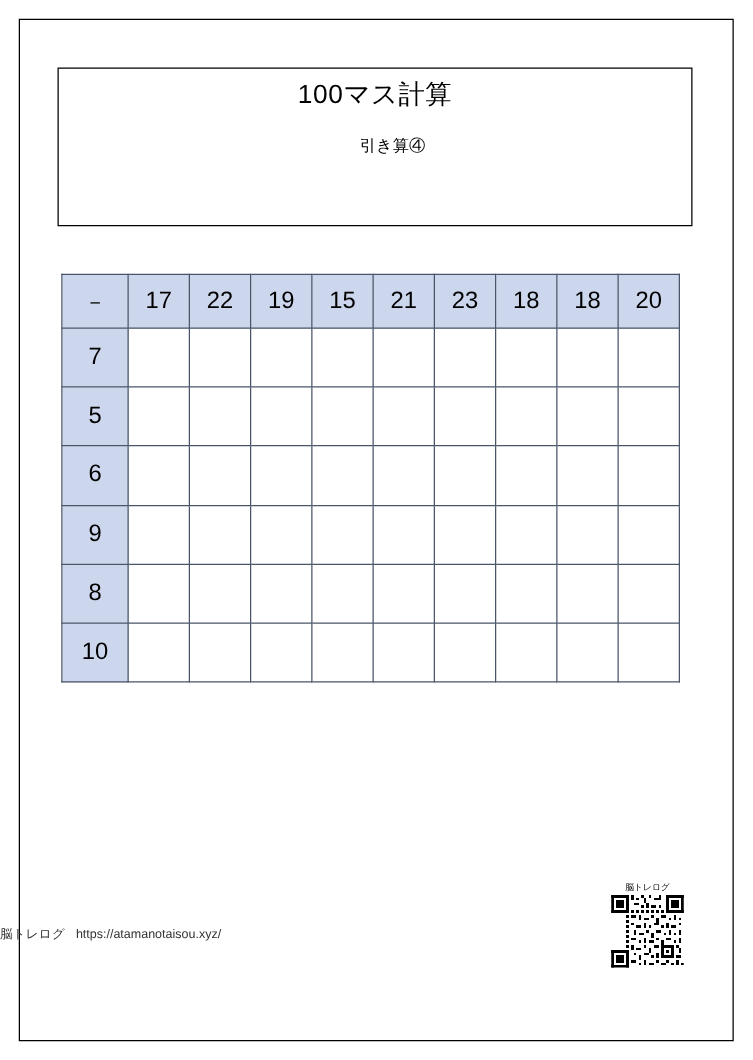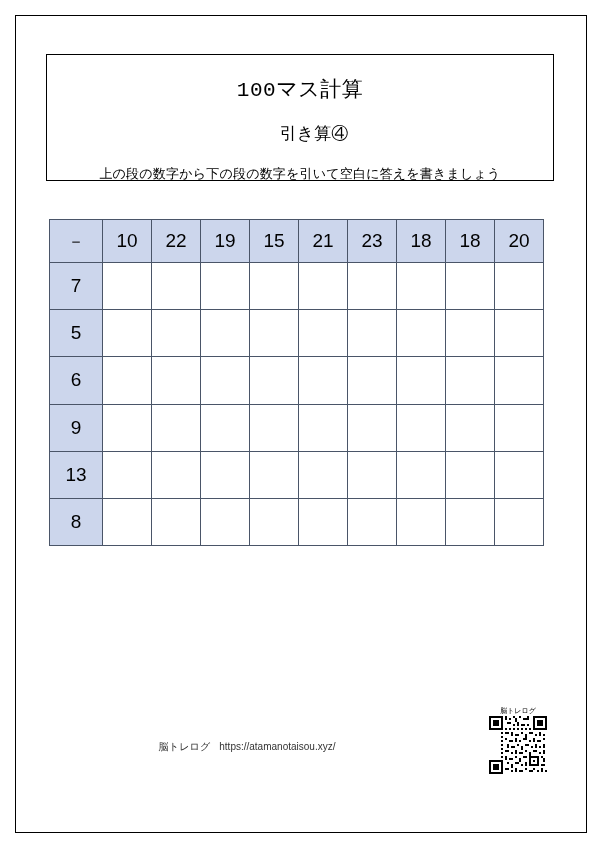--- a/index.html
+++ b/index.html
@@ -37,26 +37,25 @@
     height: 127px;
     border: 1px solid #000000;
     box-sizing: border-box;
     display: flex;
     flex-direction: column;
     align-items: center;
   }
   .title-main {
     font-size: 21px;
     line-height: 1;
-    margin-top: 25px;
+    margin-top: 10px;
     letter-spacing: 0.5px;
-    font-family: Liberation Mono, monospace;
   }
   .title-sub {
-    font-size: 17px;
+    font-size: 13px;
     line-height: 1;
     margin-top: 24px;
     margin-left: 28px;
   }
   .title-desc {
     font-size: 13px;
     line-height: 1;
     margin-top: 25px;
     letter-spacing: 0.2px;
   }
@@ -93,21 +92,21 @@
   }
   .grid tr.head-row td {
     height: 42px;
   }
   
   .footer {
     position: absolute;
     left: 0;
     top: 740px;
     width: 494px;
-    text-align: center;
+    text-align: left;
     font-size: 10px;
     color: #333333;
   }
   .footer .site {
     letter-spacing: 0.2px;
   }
   .footer .url {
     letter-spacing: 0;
     margin-left: 6px;
   }
@@ -133,28 +132,27 @@
 </style>
 </head>
 <body>
 
 <div class="page">
   <div class="page-border"></div>
 
   <div class="title-box">
     <div class="title-main">100マス計算</div>
     <div class="title-sub">引き算④</div>
-    <div class="title-desc">上の段の数字から下の段の数字を引いて空白に答えを書きましょう</div>
   </div>
 
   <table class="grid">
     <tbody>
       <tr class="head-row">
         <td class="corner">－</td>
-        <td class="col-head">10</td>
+        <td class="col-head">17</td>
         <td class="col-head">22</td>
         <td class="col-head">19</td>
         <td class="col-head">15</td>
         <td class="col-head">21</td>
         <td class="col-head">23</td>
         <td class="col-head">18</td>
         <td class="col-head">18</td>
         <td class="col-head">20</td>
       </tr>
 
@@ -200,33 +198,33 @@
         <td></td>
         <td></td>
         <td></td>
         <td></td>
         <td></td>
         <td></td>
         <td></td>
         <td></td>
       </tr>
       <tr>
-        <td class="row-head">13</td>
-        <td></td>
-        <td></td>
-        <td></td>
-        <td></td>
-        <td></td>
-        <td></td>
-        <td></td>
-        <td></td>
-        <td></td>
-      </tr>
-      <tr>
         <td class="row-head">8</td>
+        <td></td>
+        <td></td>
+        <td></td>
+        <td></td>
+        <td></td>
+        <td></td>
+        <td></td>
+        <td></td>
+        <td></td>
+      </tr>
+      <tr>
+        <td class="row-head">10</td>
         <td></td>
         <td></td>
         <td></td>
         <td></td>
         <td></td>
         <td></td>
         <td></td>
         <td></td>
         <td></td>
       </tr>

